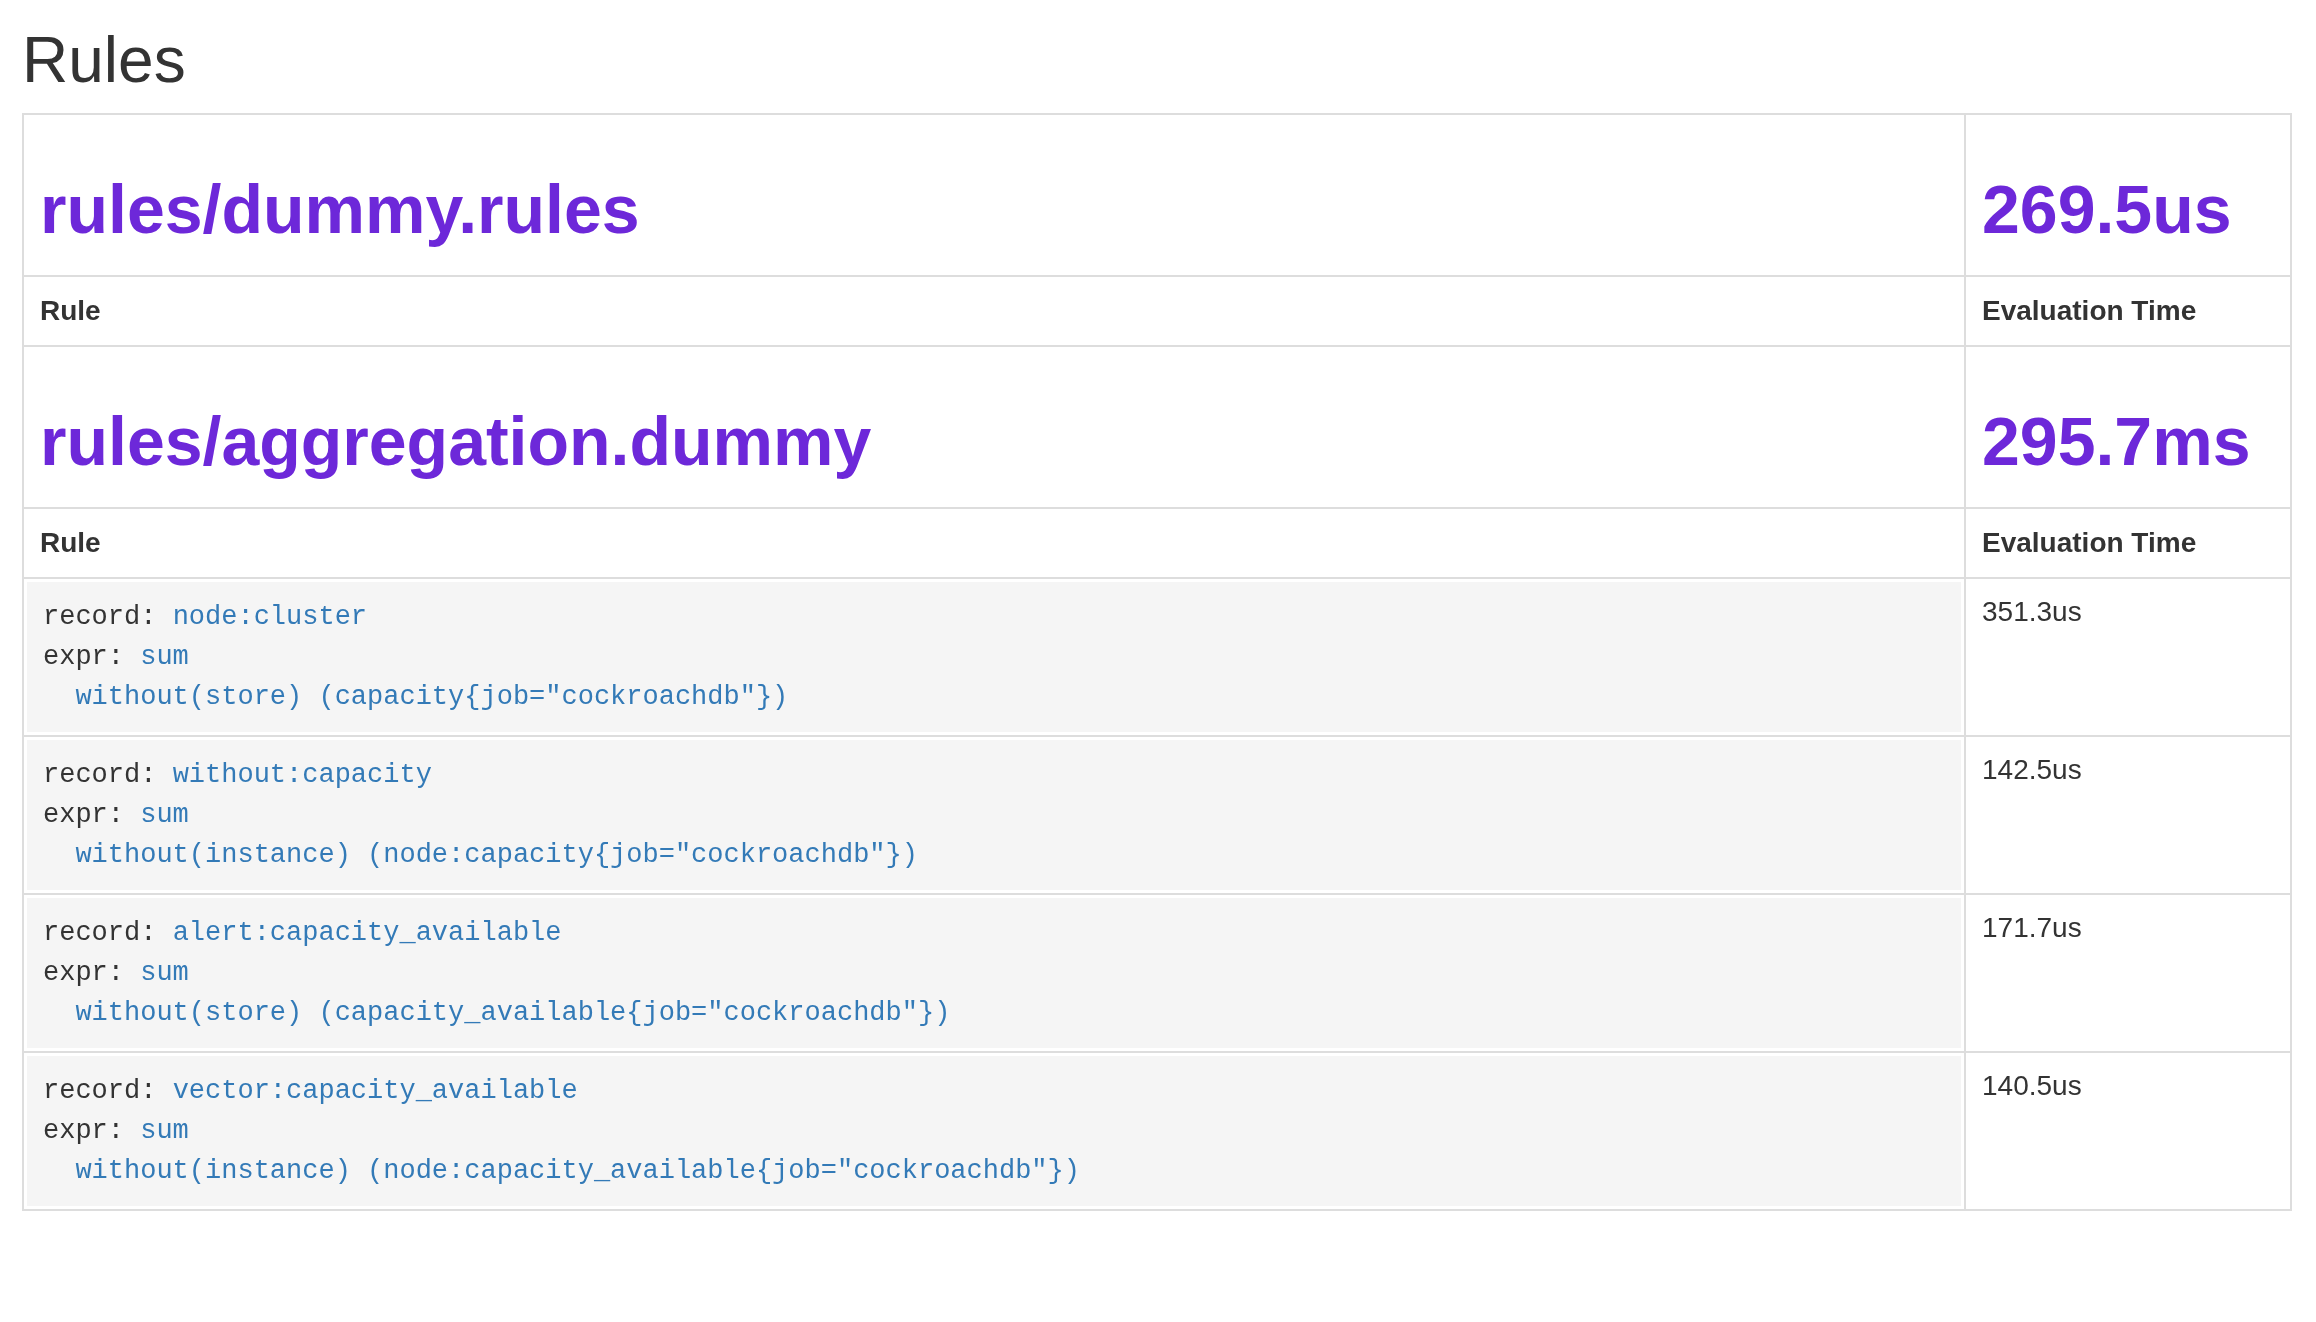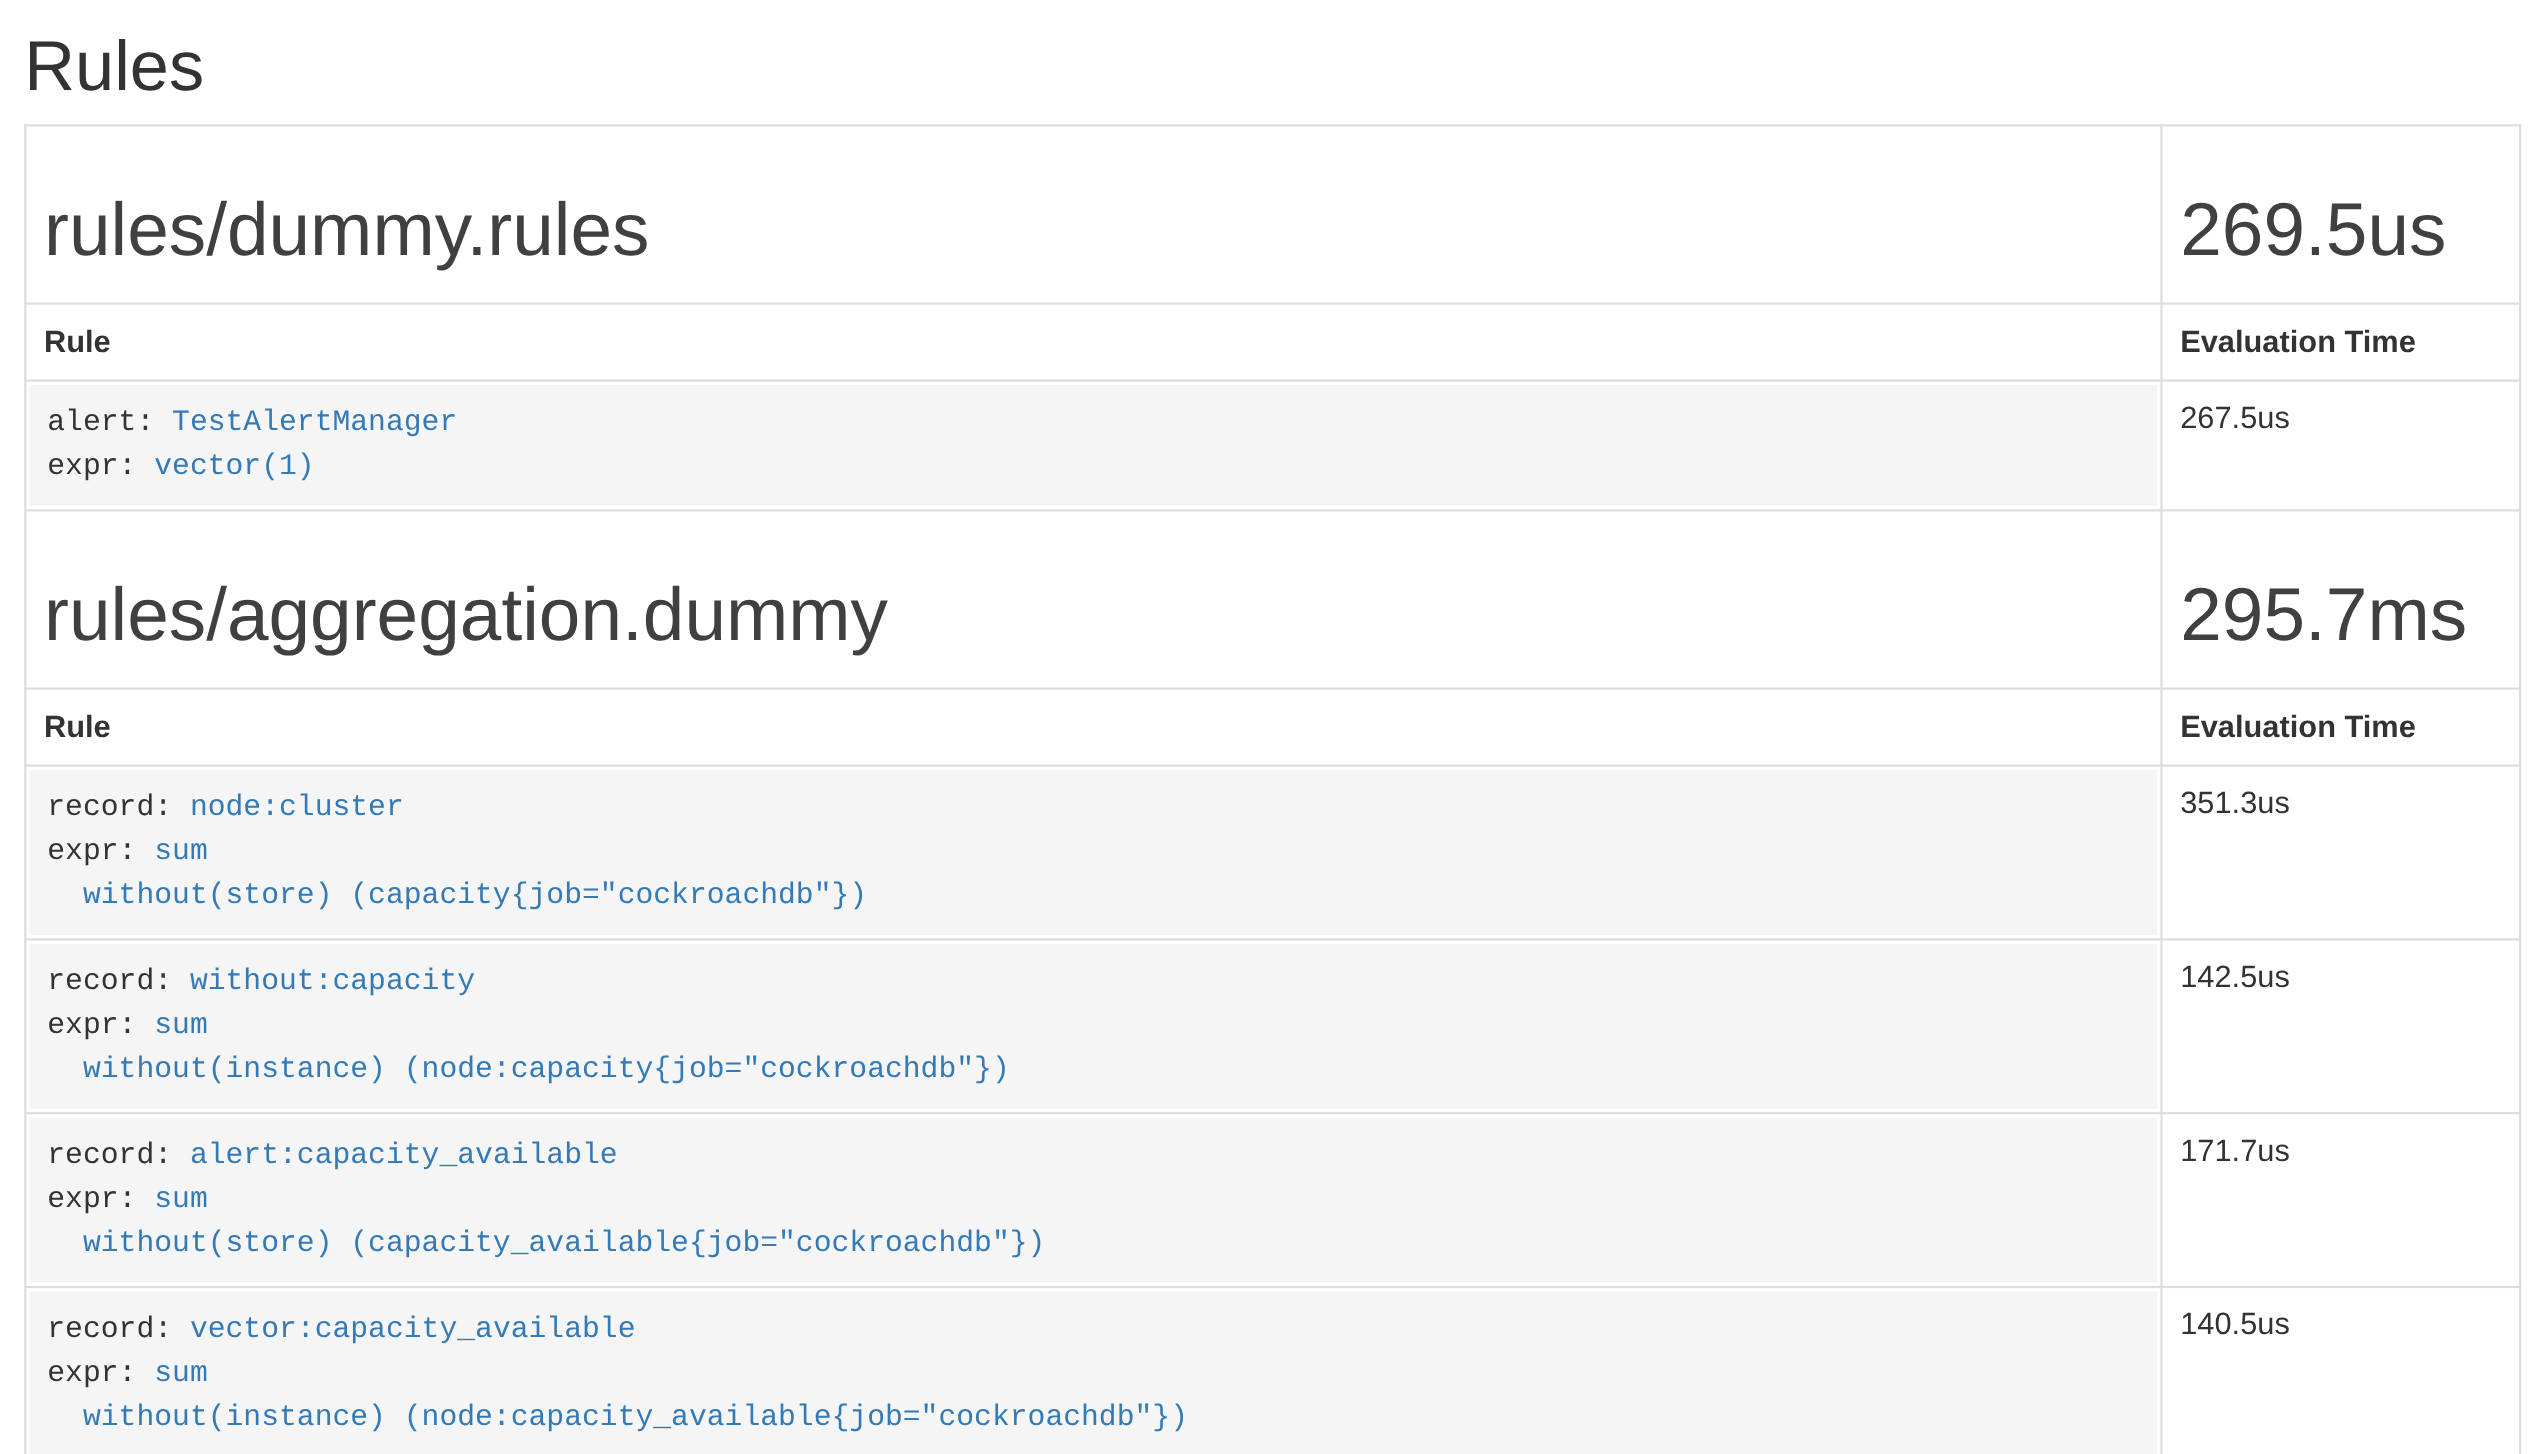--- a/index.html
+++ b/index.html
@@ -33,22 +33,22 @@
   table.rules-table, table.rules-table td {
     border: 2px solid #dddddd;
   }
   td.group-header-cell {
     vertical-align: top;
     padding: 56px 16px 28px 16px;
   }
   .group-header-text {
     font-size: 68px;
     line-height: 76px;
-    font-weight: normal;
-    color: #404040;
+    font-weight: bold;
+    color: #6d28d9;
     white-space: nowrap;
   }
   td.col-header-cell {
     vertical-align: top;
     padding: 17px 16px;
     font-size: 28px;
     line-height: 34px;
     font-weight: bold;
     color: #333333;
     border-radius: 25px;
@@ -101,27 +101,20 @@
           <div class="group-header-text">rules/dummy.rules</div>
         </td>
         <td class="group-header-cell">
           <div class="group-header-text">269.5us</div>
         </td>
       </tr>
       <tr>
         <td class="col-header-cell">Rule</td>
         <td class="col-header-cell">Evaluation Time</td>
       </tr>
-      <tr>
-        <td class="rule-cell">
-            <pre><span>alert:</span> <a class="code-link">TestAlertManager</a>
-<span>expr:</span> <a class="code-link">vector(1)</a></pre>
-          </td>
-        <td class="eval-cell">267.5us</td>
-      </tr>
 
       <tr>
         <td class="group-header-cell">
           <div class="group-header-text">rules/aggregation.dummy</div>
         </td>
         <td class="group-header-cell">
           <div class="group-header-text">295.7ms</div>
         </td>
       </tr>
       <tr>

